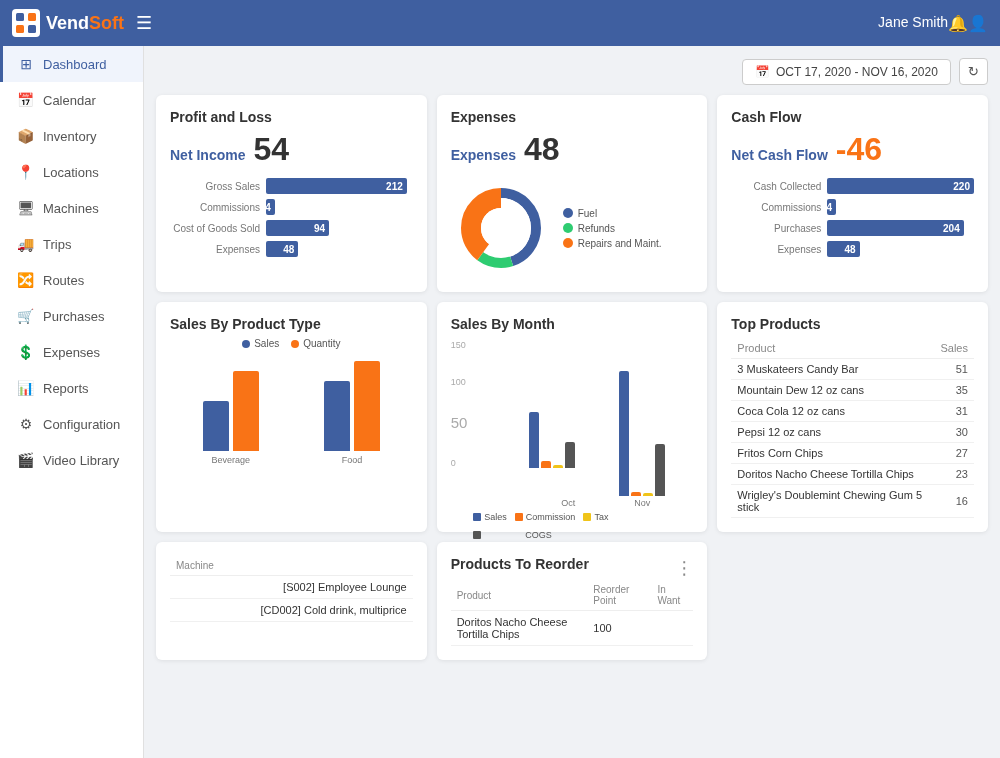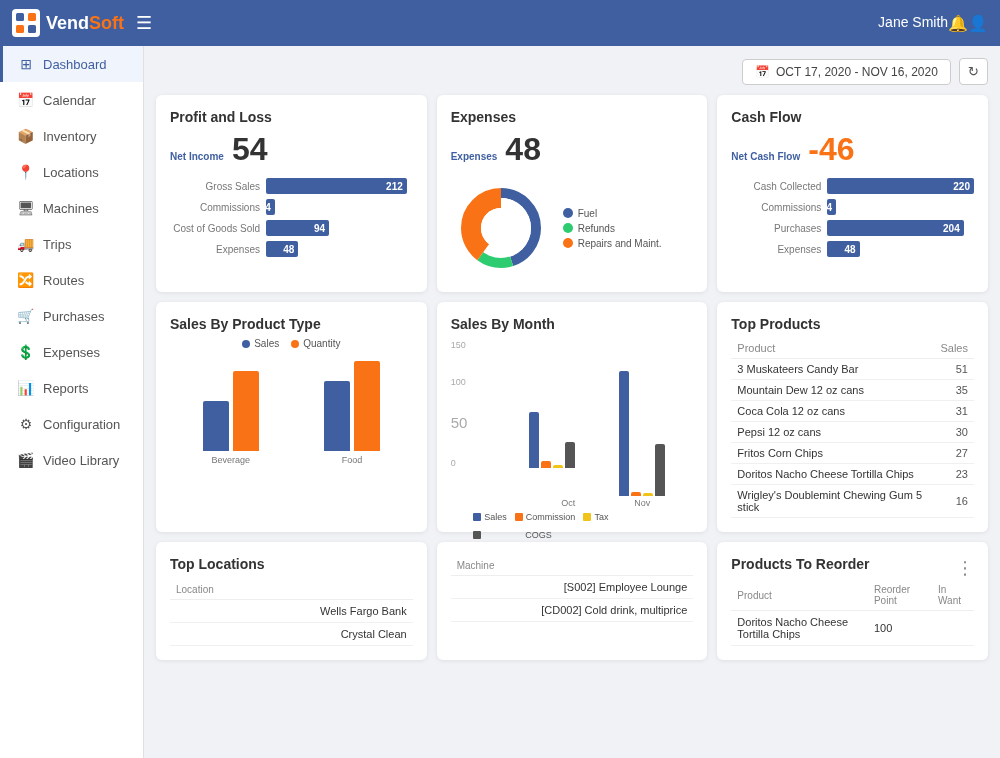--- a/index.html
+++ b/index.html
@@ -98,21 +98,21 @@
       gap: 10px;
     }
     .card {
       background: white;
       border-radius: 6px;
       padding: 14px;
       box-shadow: 0 1px 4px rgba(0,0,0,0.08);
     }
     .card-title { font-size: 14px; font-weight: 600; color: #333; margin-bottom: 6px; }
     .card-metric { display: flex; align-items: baseline; gap: 8px; margin-bottom: 10px; }
-    .metric-label { font-size: 10px; font-weight: 600; color: #3f5fa0; }
+    .metric-label { font-size: 14px; font-weight: 600; color: #3f5fa0; }
     .metric-value { font-size: 32px; font-weight: 700; color: #333; }
     .metric-value.negative { color: #f97316; }
 
     
     .bar-chart { display: flex; flex-direction: column; gap: 5px; }
     .bar-row { display: flex; align-items: center; gap: 6px; }
     .bar-row-label { font-size: 10px; color: #777; width: 90px; text-align: right; flex-shrink: 0; }
     .bar-track { flex: 1; position: relative; height: 16px; }
     .bar-fill { height: 100%; background: #3f5fa0; border-radius: 2px; display: flex; align-items: center; justify-content: flex-end; }
     .bar-val { font-size: 10px; color: white; padding-right: 4px; font-weight: 600; }
@@ -495,38 +495,20 @@
                 <td>Wrigley's Doublemint Chewing Gum 5 stick</td>
                 <td>16</td>
               </tr>
             </tbody>
         </table>
       </div>
     </div>
 
     <div class="bottom-row">
 
-      <div class="card">
-        <div class="section-title">Top Locations</div>
-        <table class="data-table">
-          <thead>
-            <tr>
-              <th>Location</th>
-            </tr>
-          </thead>
-          <tbody id="top-locations-tbody">
-          <tr>
-                <td>Wells Fargo Bank</td>
-              </tr>
-              <tr>
-                <td>Crystal Clean</td>
-              </tr>
-            </tbody>
-        </table>
-      </div>
 
       <div class="card">
         <table class="data-table">
           <thead>
             <tr>
               <th>Machine</th>
             </tr>
           </thead>
           <tbody id="top-machines-tbody">
           <tr>

